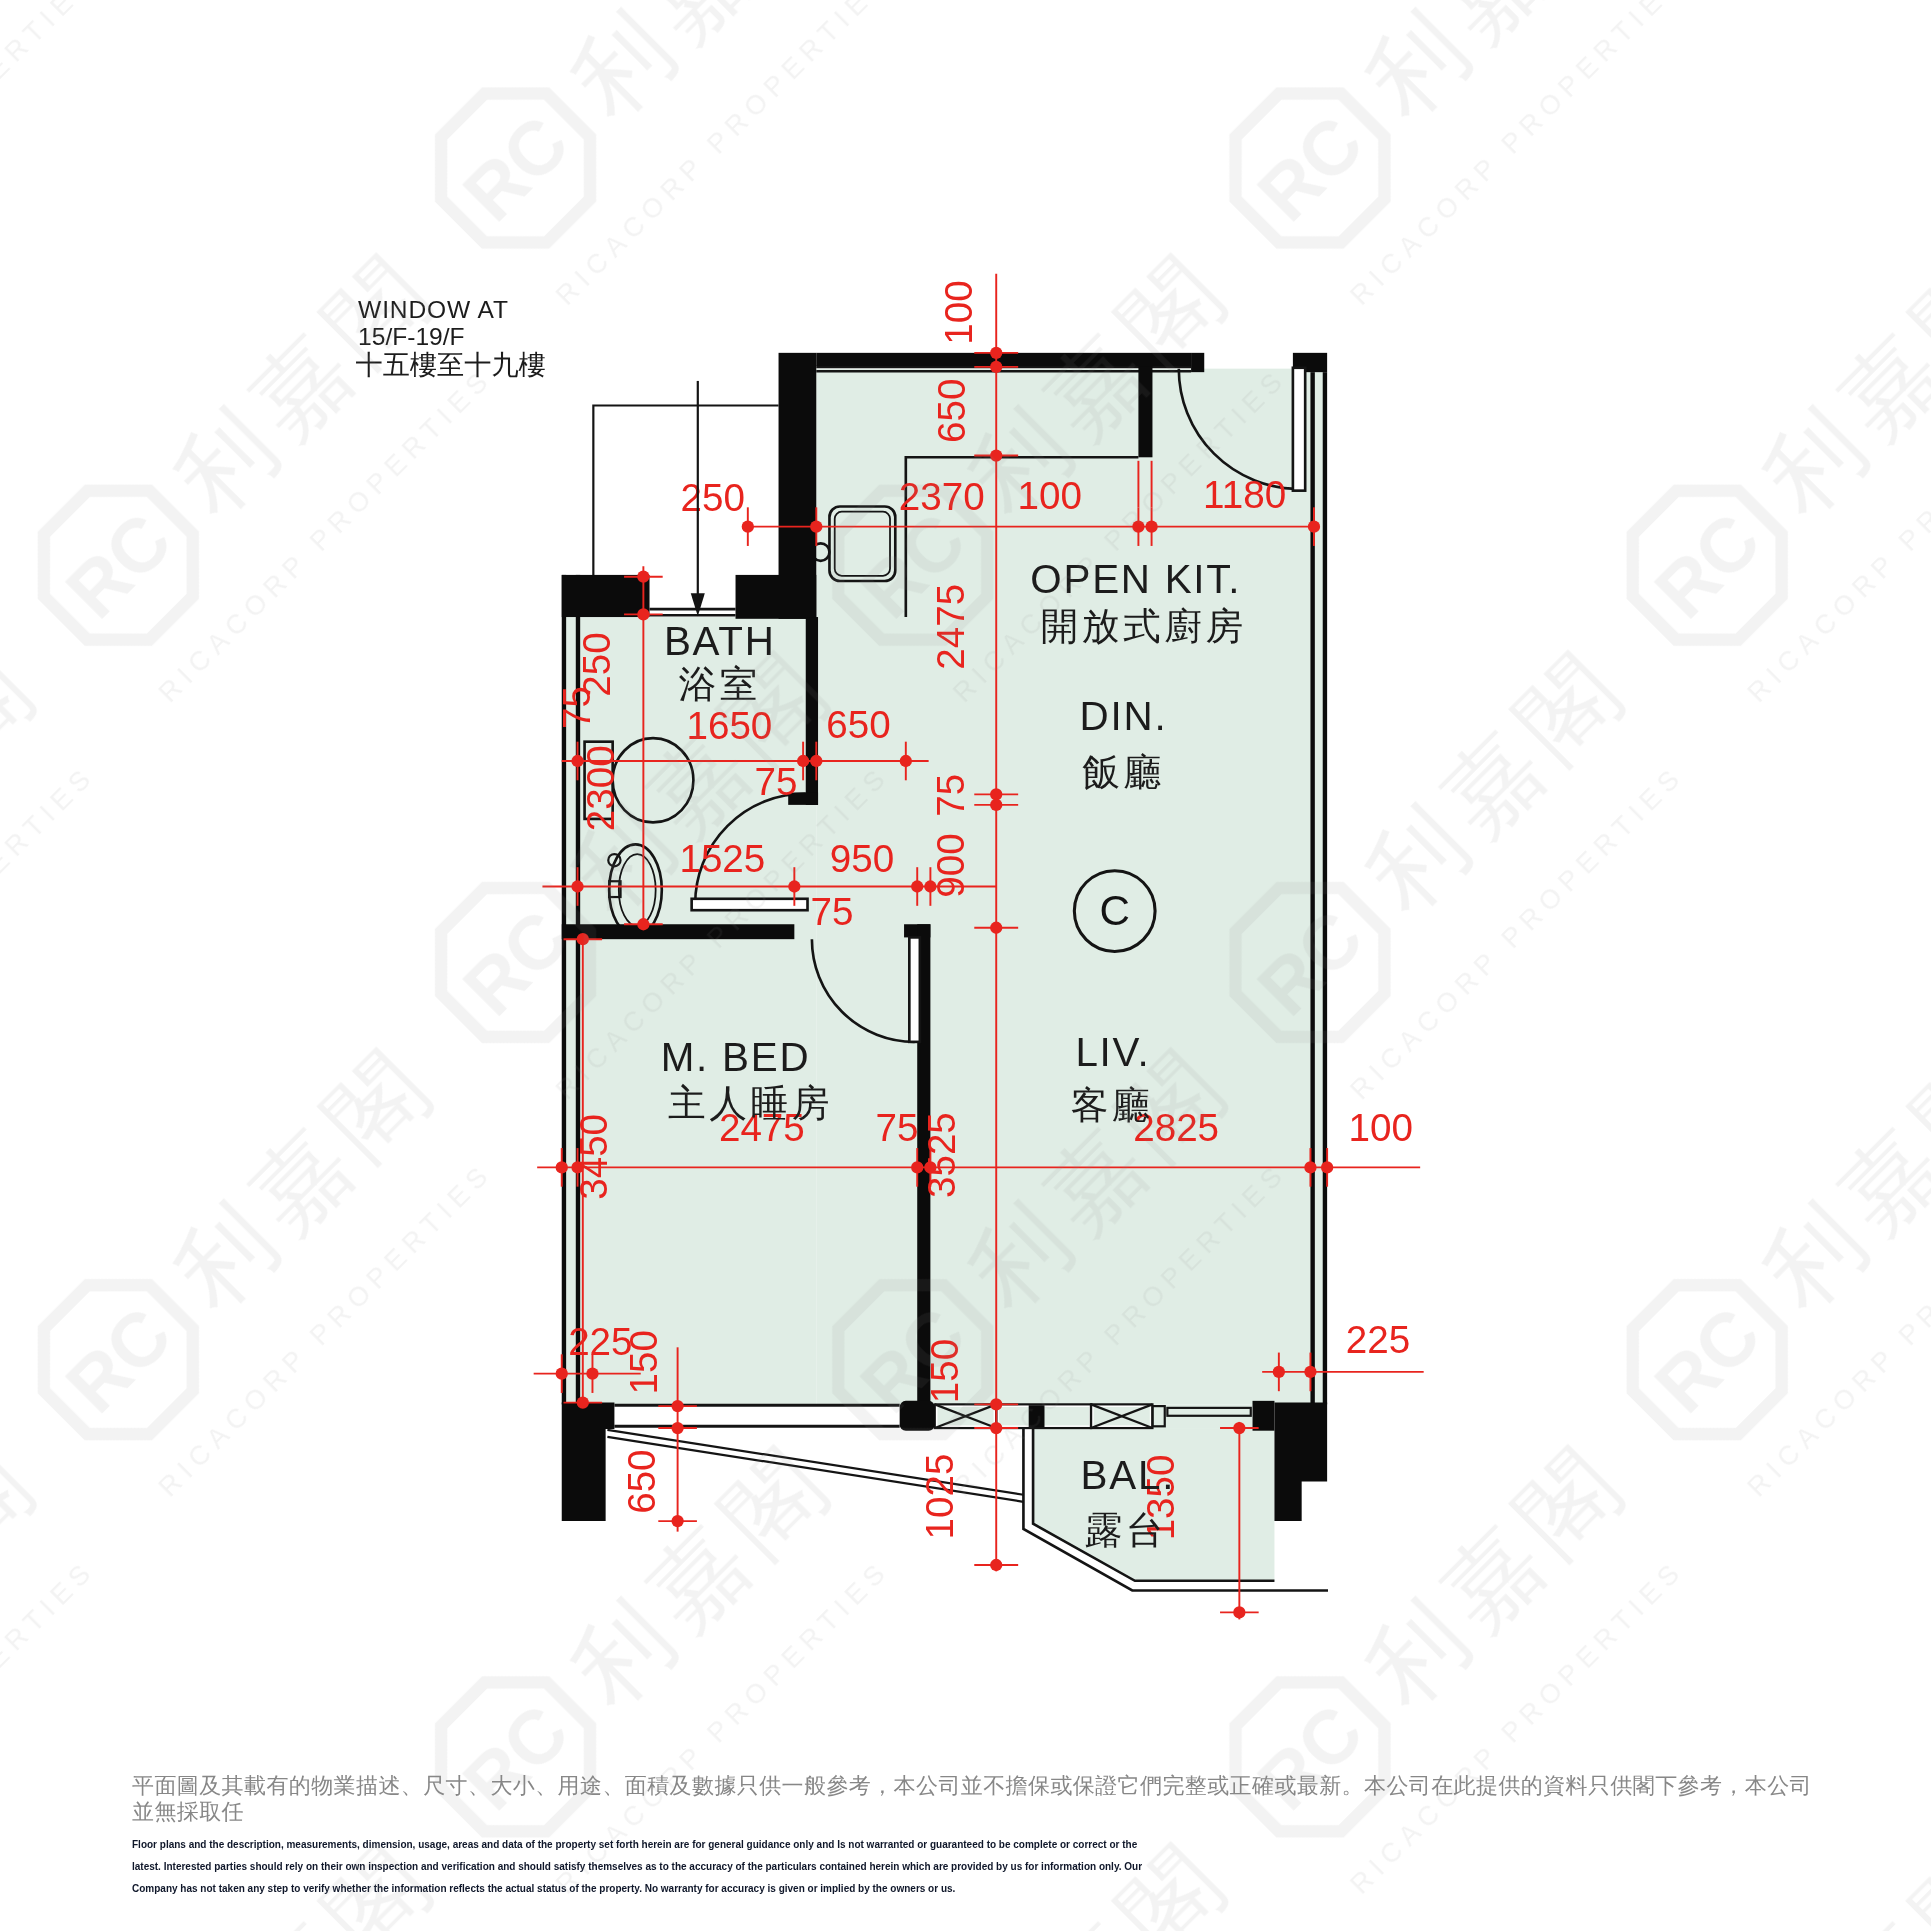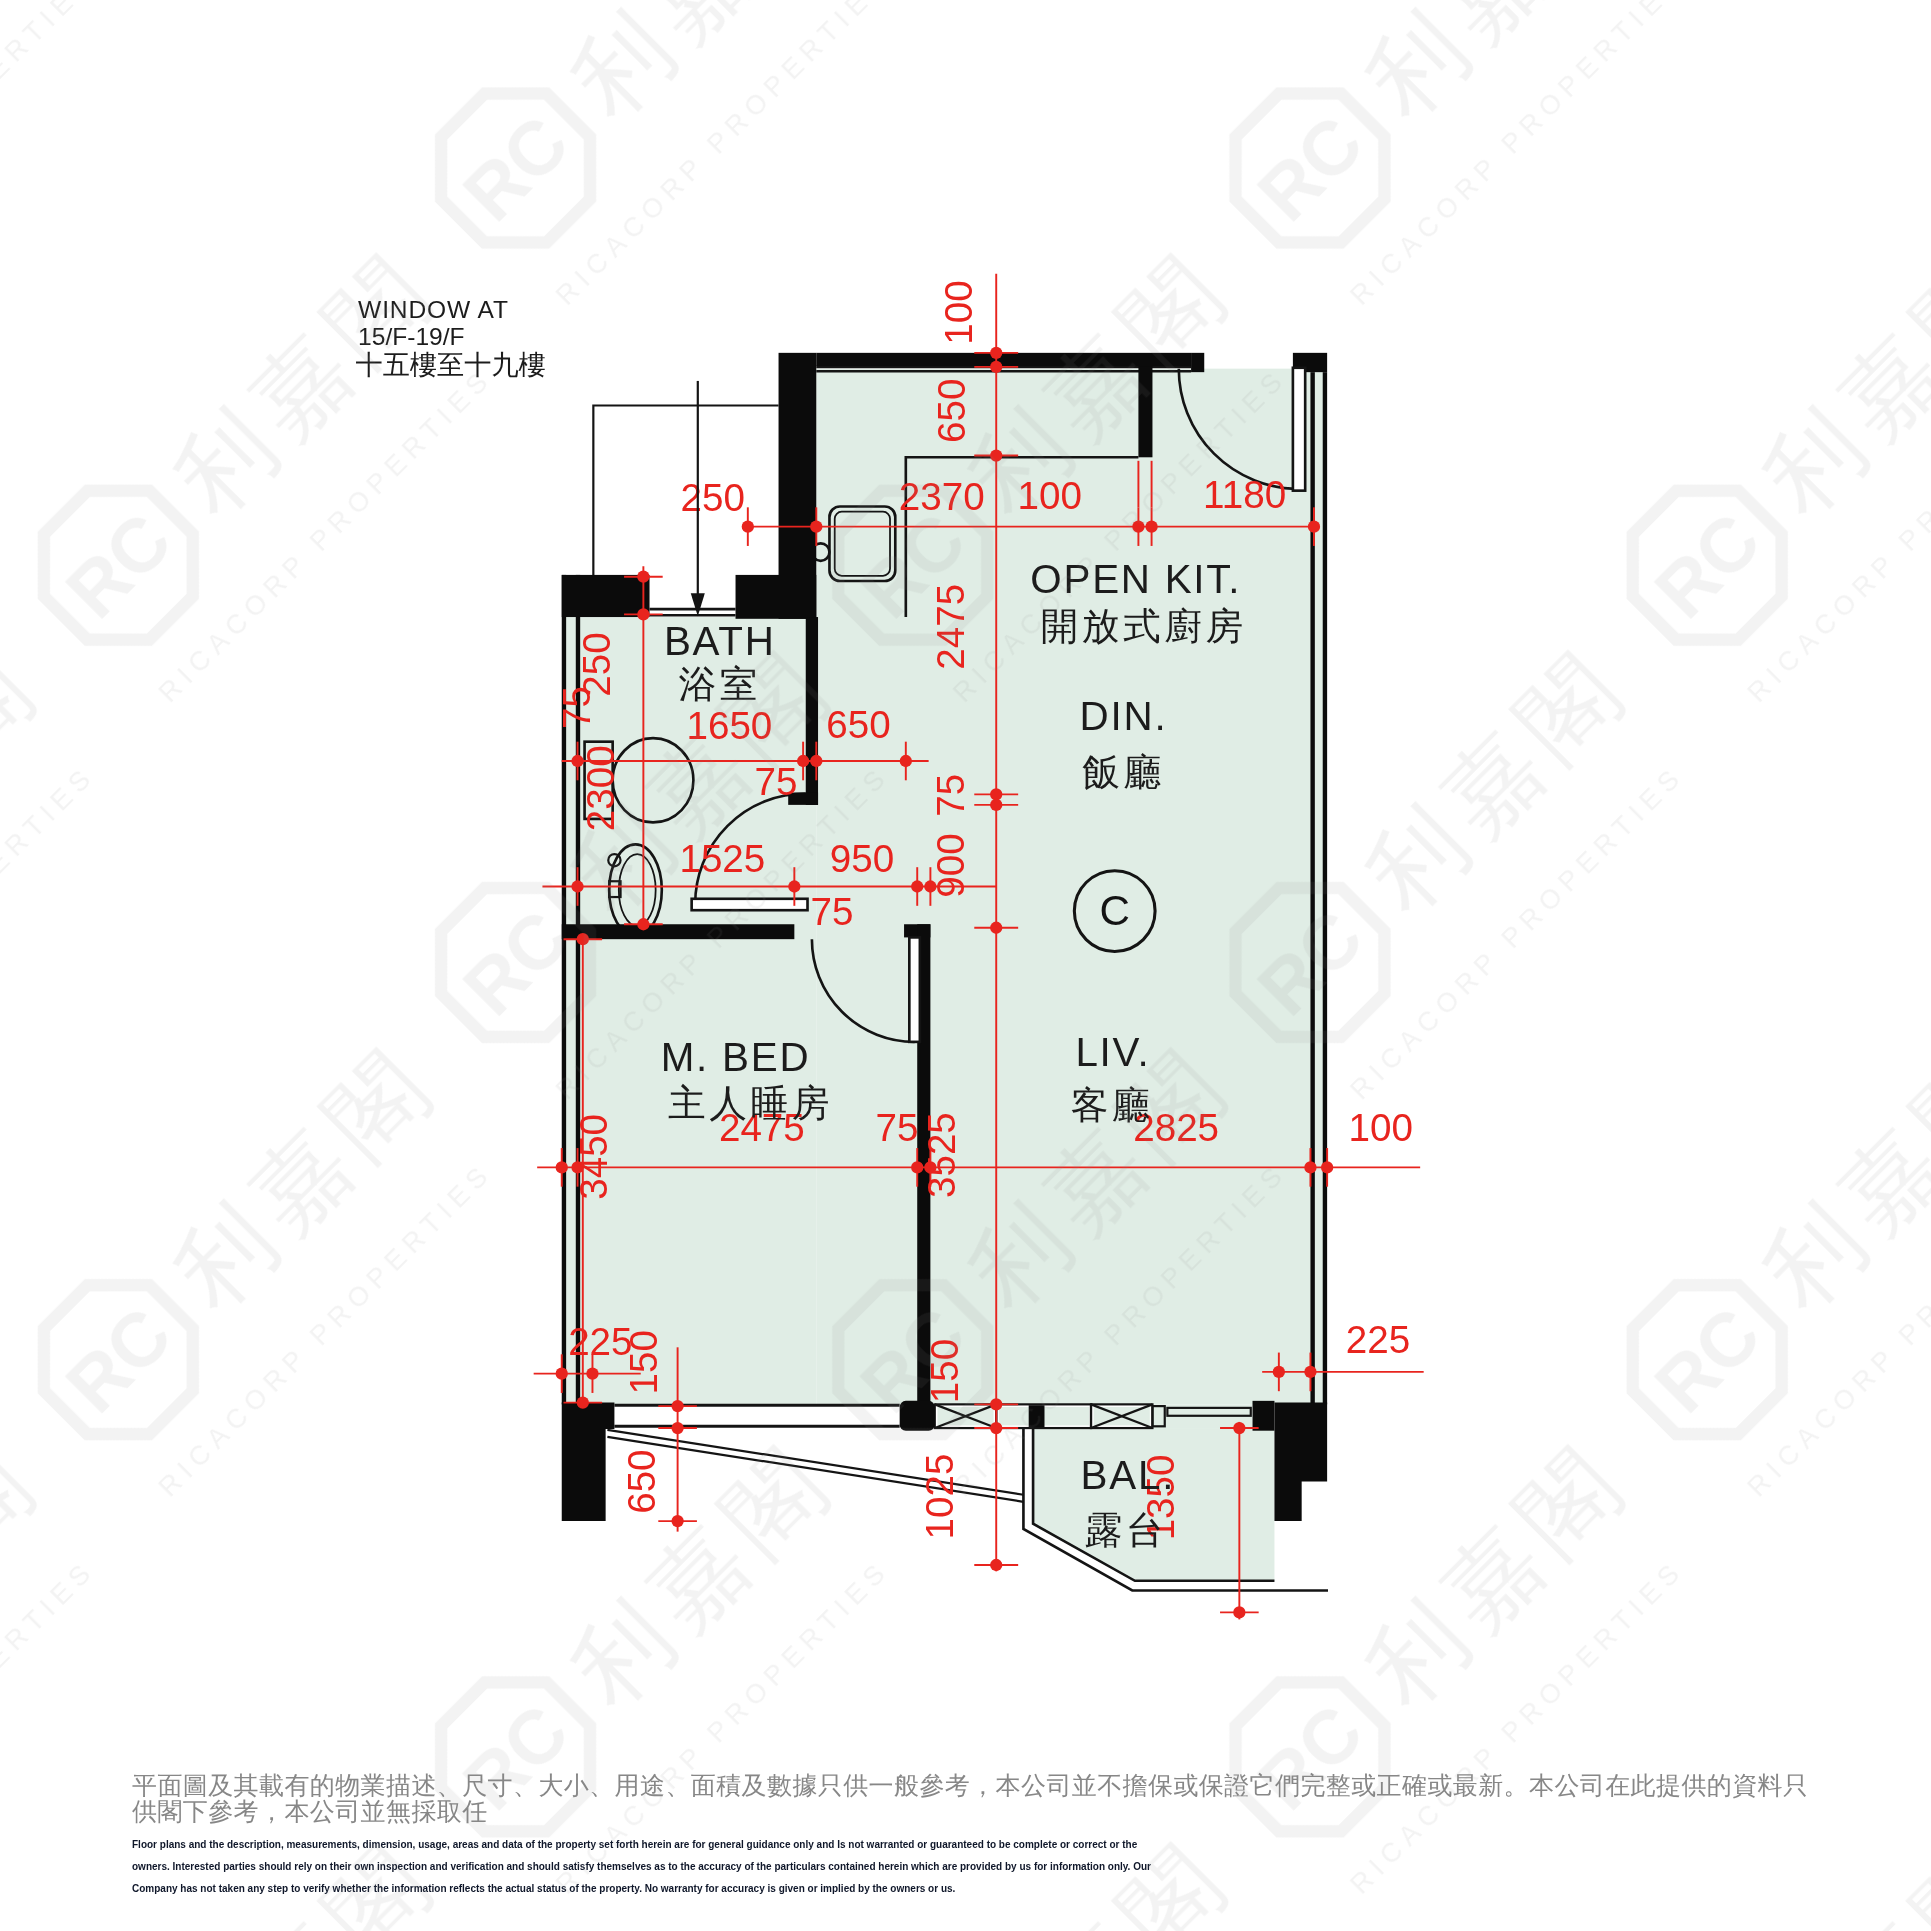--- a/index.html
+++ b/index.html
@@ -1,20 +1,20 @@
 <!DOCTYPE html>
 <html style="font-size:14px"><head>
 <meta charset="utf-8">
 <style>
   html,body{margin:0;padding:0;background:#ffffff;}
   body{width:1931px;height:1931px;position:relative;font-family:"Liberation Sans",sans-serif;}
   #plan{position:absolute;left:0;top:0;}
   #wm{position:absolute;left:0;top:0;pointer-events:none;}
   .footer{position:absolute;left:132px;width:1685px;color:#8c8c8c;}
-  .footer.zh{top:1773px;font-size:25px;line-height:25.5px;letter-spacing:0.4px;color:#878787;}
+  .footer.zh{top:1773px;font-size:22px;line-height:25.5px;letter-spacing:0.4px;color:#878787;}
   .footer.en{top:1834px;font-size:10px;line-height:22px;color:#0f172a;font-weight:bold;}
   .room-en{font-size:46px;fill:#1c1c1c;letter-spacing:2px;}
   .room-zh{font-size:43px;fill:#1c1c1c;letter-spacing:4px;}
   .dim{font-size:44px;fill:#e8241e;}
   .note{fill:#1c1c1c;}
   text{font-family:"Liberation Sans",sans-serif;}
 </style>
 </head>
 <body>
 
@@ -293,21 +293,21 @@
     <circle cx="1270" cy="1038" r="46" fill="none" stroke="#141414" stroke-width="3.5"></circle>
     <text x="1270" y="1054" text-anchor="middle" font-size="48" fill="#141414">C</text>
   </g>
 </svg>
 
 <div class="footer zh">
   <div>平面圖及其載有的物業描述、尺寸、大小、用途、面積及數據只供一般參考，本公司並不擔保或保證它們完整或正確或最新。本公司在此提供的資料只供閣下參考，本公司並無採取任</div>
 </div>
 <div class="footer en">
   <div>Floor plans and the description, measurements, dimension, usage, areas and data of the property set forth herein are for general guidance only and Is not warranted or guaranteed to be complete or correct or the</div>
-  <div>owners. Interested parties should rely on their own inspection and verification and should satisfy themselves as to the accuracy of the particulars contained herein which are provided by us for information only.  Our</div>
+  <div>latest. Interested parties should rely on their own inspection and verification and should satisfy themselves as to the accuracy of the particulars contained herein which are provided by us for information only.  Our</div>
   <div>Company has not taken any step to verify whether the information reflects the actual status of the property.  No warranty for accuracy is given or implied by the owners or us.</div>
 </div>
 
 <svg id="wm" width="1931" height="1931" viewBox="0 0 2200 2200">
   <defs>
     <pattern id="wmpat" patternUnits="userSpaceOnUse" width="640" height="640" patternTransform="rotate(-45 1100 1100)">
       <g fill="#888888" stroke="#888888">
         <polygon points="185,130 135,180 65,180 15,130 15,60 65,10 135,10 185,60" fill="none" stroke-width="14"></polygon>
         <text x="100" y="125" text-anchor="middle" font-size="86" font-weight="bold" font-family="Liberation Serif, serif" stroke="none">RC</text>
         <text x="215" y="135" font-size="108" letter-spacing="14" stroke="none" font-family="Liberation Sans, sans-serif">利嘉閣</text>

